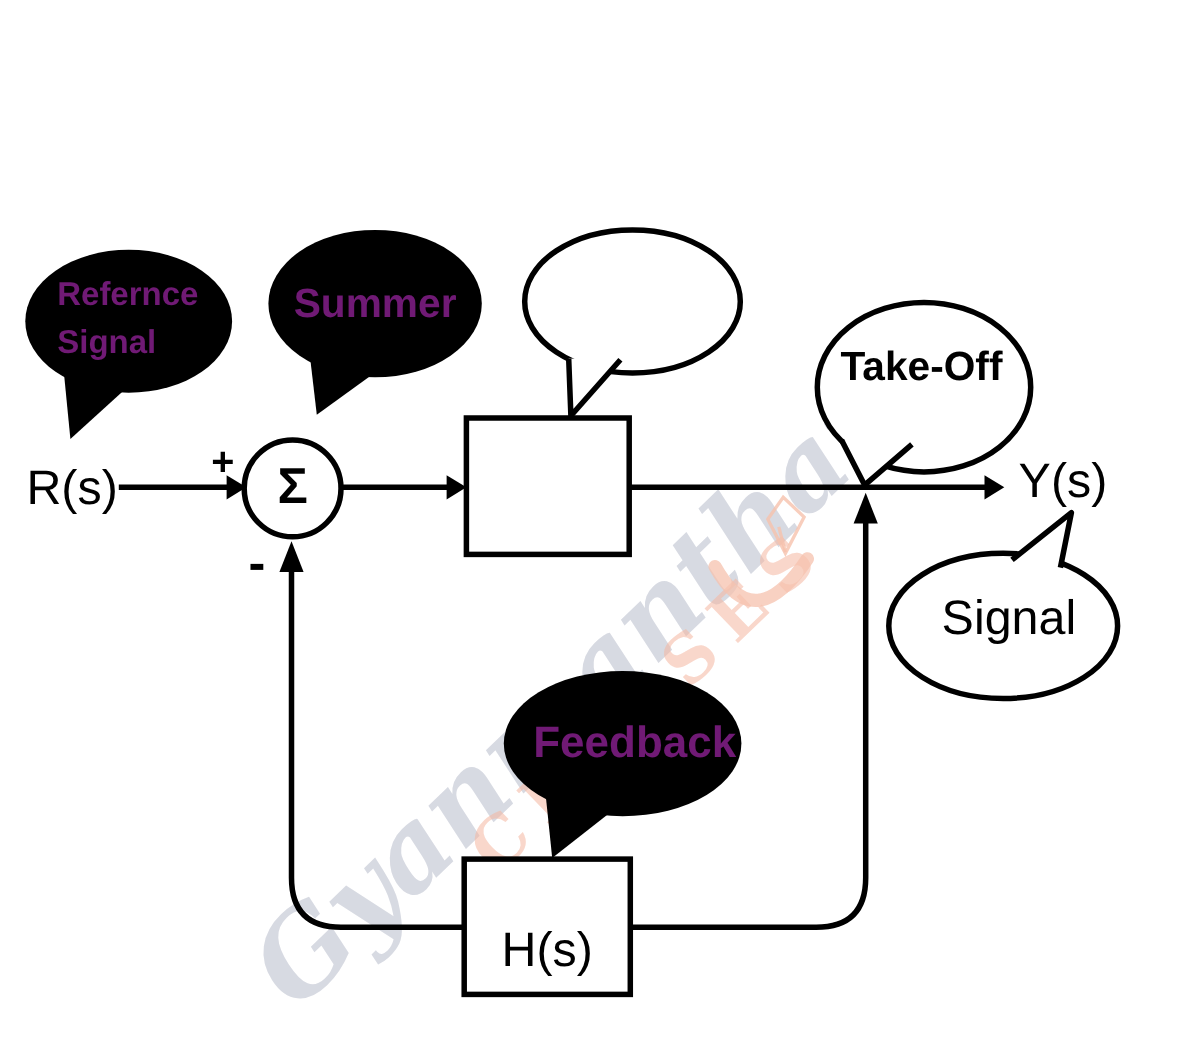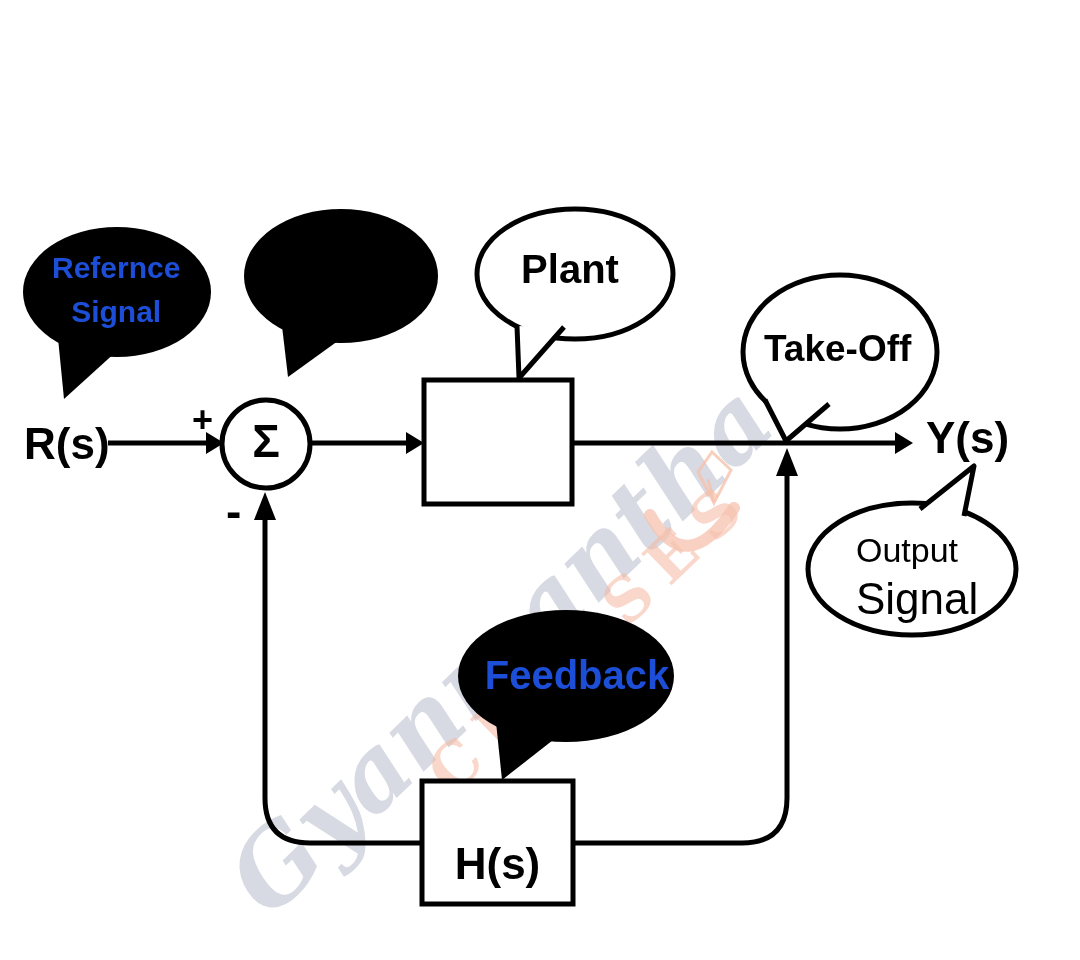--- a/index.html
+++ b/index.html
@@ -11,35 +11,35 @@
        font-family:"DejaVu Serif",serif;font-style:italic;font-weight:bold;
        font-size:100px;color:#ced1db;opacity:.8;transform:rotate(-44deg);}
   .wm2{left:340px;top:600px;width:500px;text-align:center;
        font-family:"DejaVu Serif",serif;font-weight:bold;letter-spacing:16px;
        font-size:60px;color:#f5b7a1;opacity:.55;transform:rotate(-44deg);}
   .wm-svg{position:absolute;left:0;top:0;}
   
   .diagram{position:absolute;left:0;top:0;}
   
   .txt{position:absolute;color:#000;white-space:nowrap;line-height:1.1;}
-  .node-label{font-size:44px;font-weight:700;}
+  .node-label{font-size:44px;font-weight:400;}
   .center{text-align:center;}
-  .white{color:#1d4ed8;text-align:center;}
+  .white{color:#701a75;}
   .bold{font-weight:700;}
   .rs{left:24px;top:420px;}
   .ys{left:926px;top:414px;}
   .gs{left:424px;top:419px;width:148px;}
   .hs{left:422px;top:819px;width:151px;margin-top:21px;}
   .plus{left:192px;top:400px;font-size:36px;font-weight:600;}
   .sigma{left:236px;top:416px;width:60px;font-size:46px;font-weight:600;text-align:center;}
   .minus{left:226px;top:486px;font-size:46px;font-weight:600;}
   .ref-text{left:52px;top:246px;font-size:30px;line-height:44px;}
   .summer-text{left:245px;top:256px;width:192px;font-size:37px;}
   .plant-text{left:477px;top:247px;width:186px;font-size:40px;}
-  .takeoff-text{left:764px;top:322px;font-size:37px;line-height:53px;}
+  .takeoff-text{left:764px;top:306px;font-size:37px;line-height:53px;}
   .output-text{left:856px;top:532px;}
   .output-text .l1{font-size:34px;display:block;}
   .output-text .l2{font-size:44px;display:block;margin-top:6px;}
   .feedback-text{left:438px;top:653px;width:216px;font-size:40px;padding-left:31px;}
 </style>
 </head>
 <body>
 
 <div class="stage">
 
@@ -97,27 +97,26 @@
   <div class="txt sigma">Σ</div>
   <div class="txt minus">-</div>
   <div class="txt node-label hs center">H(s)</div>
   <div class="txt node-label ys">Y(s)</div>
 
   <div class="txt ref-text white bold">
     <span style="display:block">Refernce</span>
     <span style="display:block">Signal</span>
   </div>
 
+  <div class="txt summer-text white bold center">Summer</div>
 
-  <div class="txt plant-text bold center">Plant</div>
 
   <div class="txt takeoff-text bold">
     <span style="display:block">Take-Off</span>
   </div>
 
   <div class="txt output-text">
-    <span class="l1">Output</span>
     <span class="l2">Signal</span>
   </div>
 
   <div class="txt feedback-text white bold center">Feedback</div>
 
 </div>
 
 </body></html>

